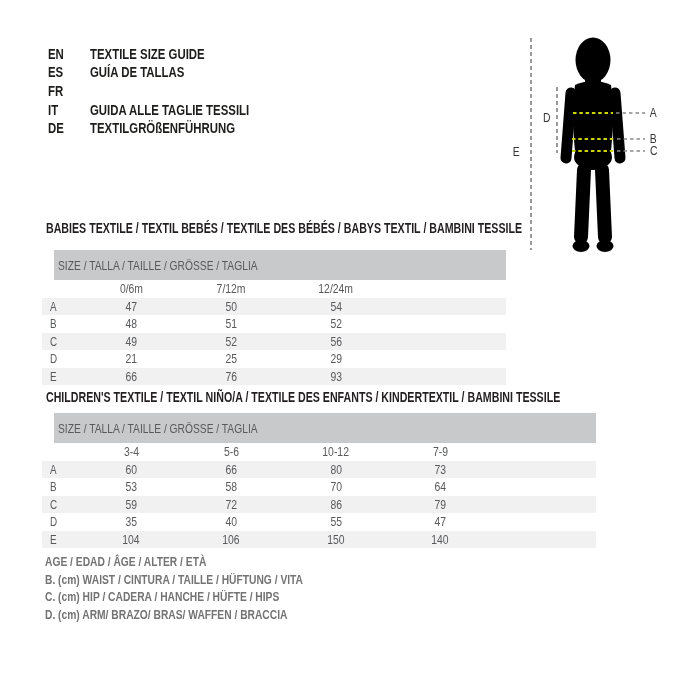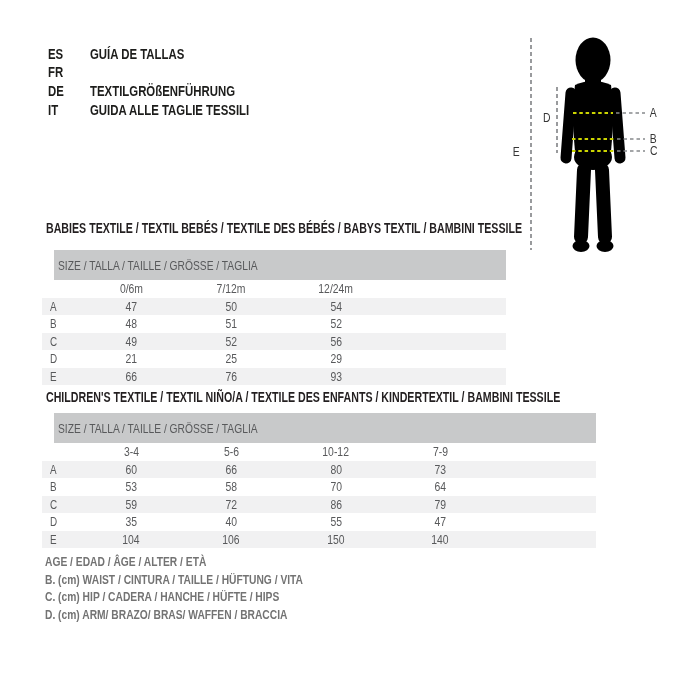--- a/index.html
+++ b/index.html
@@ -39,33 +39,37 @@
   .legend { position:absolute; left:45px; top:553px; }
   .legend-line { height:17.6px; display:flex; align-items:center; font-size:13.5px; font-weight:700; color:#737373; }
 </style>
 </head>
 <body>
 
 <div class="page">
 
   <div class="lang-list">
     <div class="lang-row">
+      <span class="lang-code"><span class="cx">EN</span></span>
+      <span class="lang-label"><span class="cx">TEXTILE SIZE GUIDE</span></span>
+    </div>
+    <div class="lang-row">
       <span class="lang-code"><span class="cx">ES</span></span>
       <span class="lang-label"><span class="cx">GUÍA DE TALLAS</span></span>
     </div>
     <div class="lang-row">
       <span class="lang-code"><span class="cx">FR</span></span>
     </div>
     <div class="lang-row">
+      <span class="lang-code"><span class="cx">IT</span></span>
+      <span class="lang-label"><span class="cx">GUIDA ALLE TAGLIE TESSILI</span></span>
+    </div>
+    <div class="lang-row">
       <span class="lang-code"><span class="cx">DE</span></span>
       <span class="lang-label"><span class="cx">TEXTILGRÖßENFÜHRUNG</span></span>
-    </div>
-    <div class="lang-row">
-      <span class="lang-code"><span class="cx">IT</span></span>
-      <span class="lang-label"><span class="cx">GUIDA ALLE TAGLIE TESSILI</span></span>
     </div>
   </div>
 
   <svg class="figure-svg" width="205" height="235" viewBox="0 0 205 235">
 
     <line x1="36" y1="13" x2="36" y2="225" stroke="#808285" stroke-width="1.6" stroke-dasharray="4 3"></line>
 
     <line x1="62" y1="62" x2="62" y2="128" stroke="#808285" stroke-width="1.6" stroke-dasharray="4 3"></line>
 
     <g fill="#000000" stroke="none">

